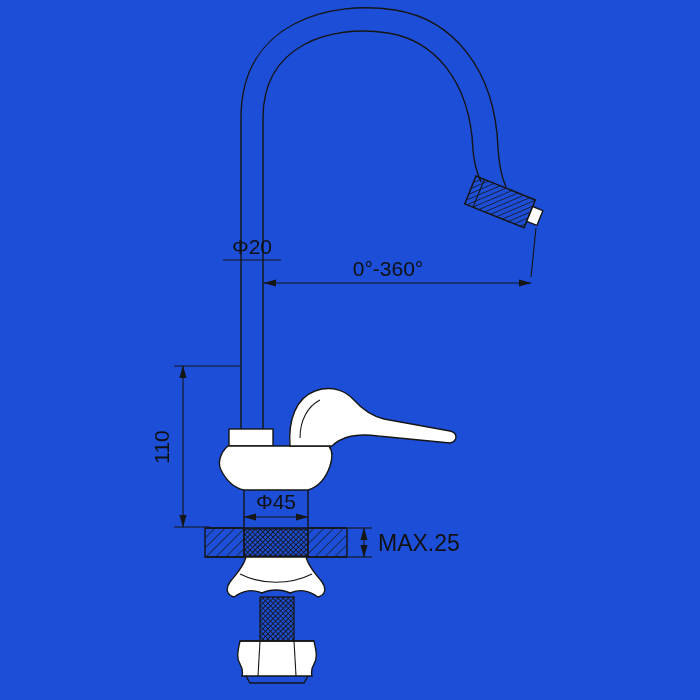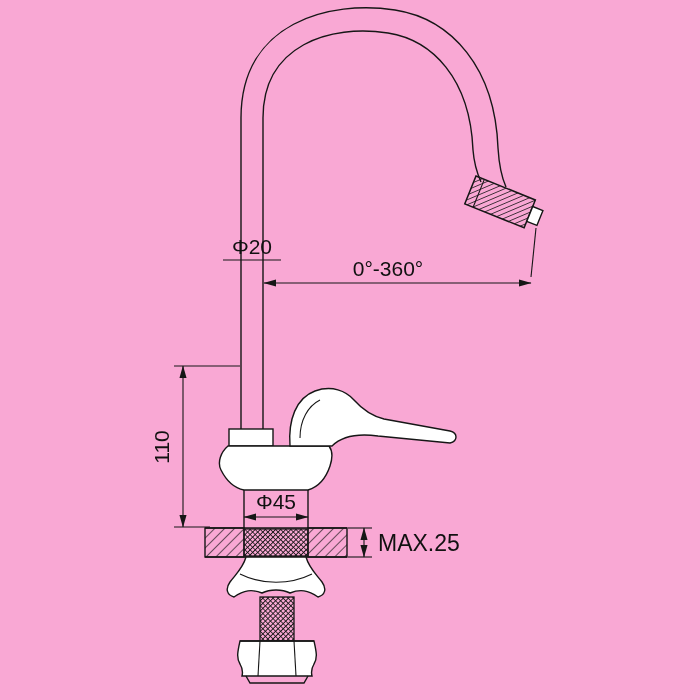--- a/index.html
+++ b/index.html
@@ -1,16 +1,16 @@
 <!DOCTYPE html>
 <html><head>
 <meta charset="utf-8">
 <style>
   html,body{margin:0;padding:0;background:#ffffff;}
-  .stage{width:700px;height:700px;background:#f9a8d4;position:relative;overflow:hidden;}
+  .stage{width:700px;height:700px;background:#1d4ed8;position:relative;overflow:hidden;}
   svg{display:block;}
   .ln{stroke:#161616;stroke-width:1.4;fill:none;}
   .thin{stroke:#161616;stroke-width:1.1;fill:none;}
   .solidwhite{fill:#ffffff;stroke:#161616;stroke-width:1.4;}
   .dim{stroke:#161616;stroke-width:1.1;fill:none;}
   .lbl{font-family:"Liberation Sans","DejaVu Sans",sans-serif;font-size:21px;fill:#111;}
   .lblbig{font-family:"Liberation Sans","DejaVu Sans",sans-serif;font-size:23px;fill:#111;}
 </style>
 </head>
 <body>

